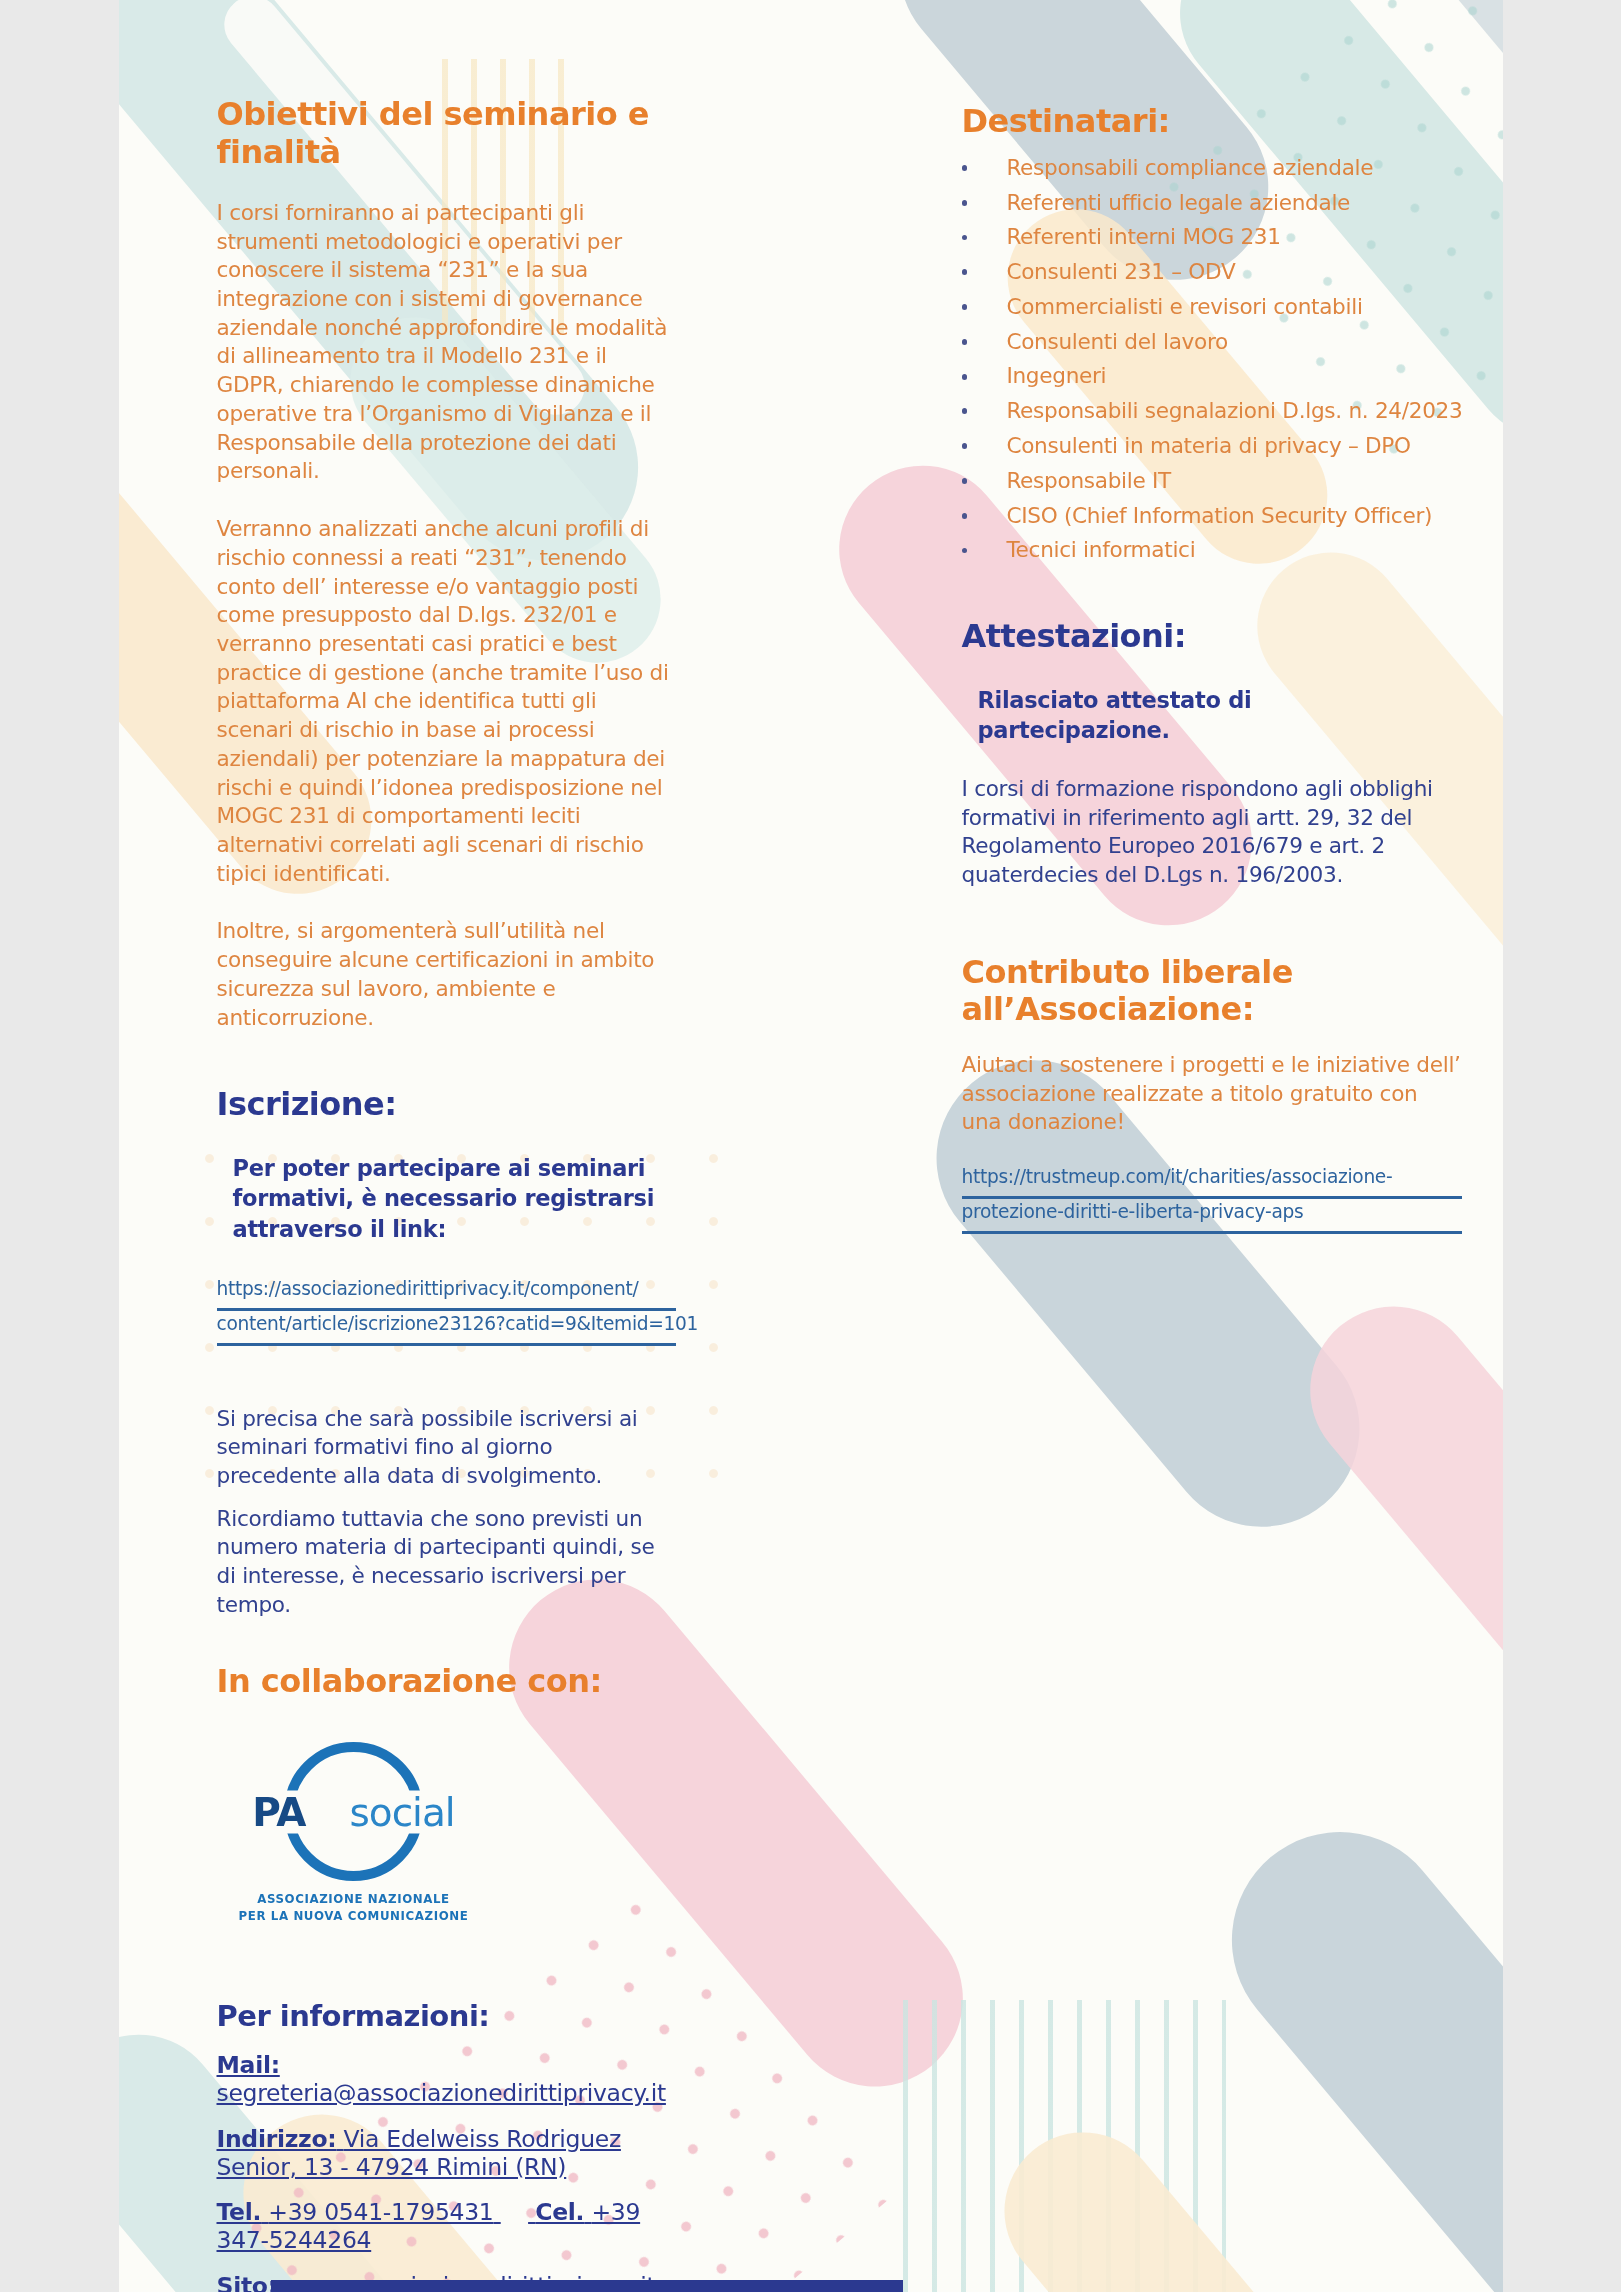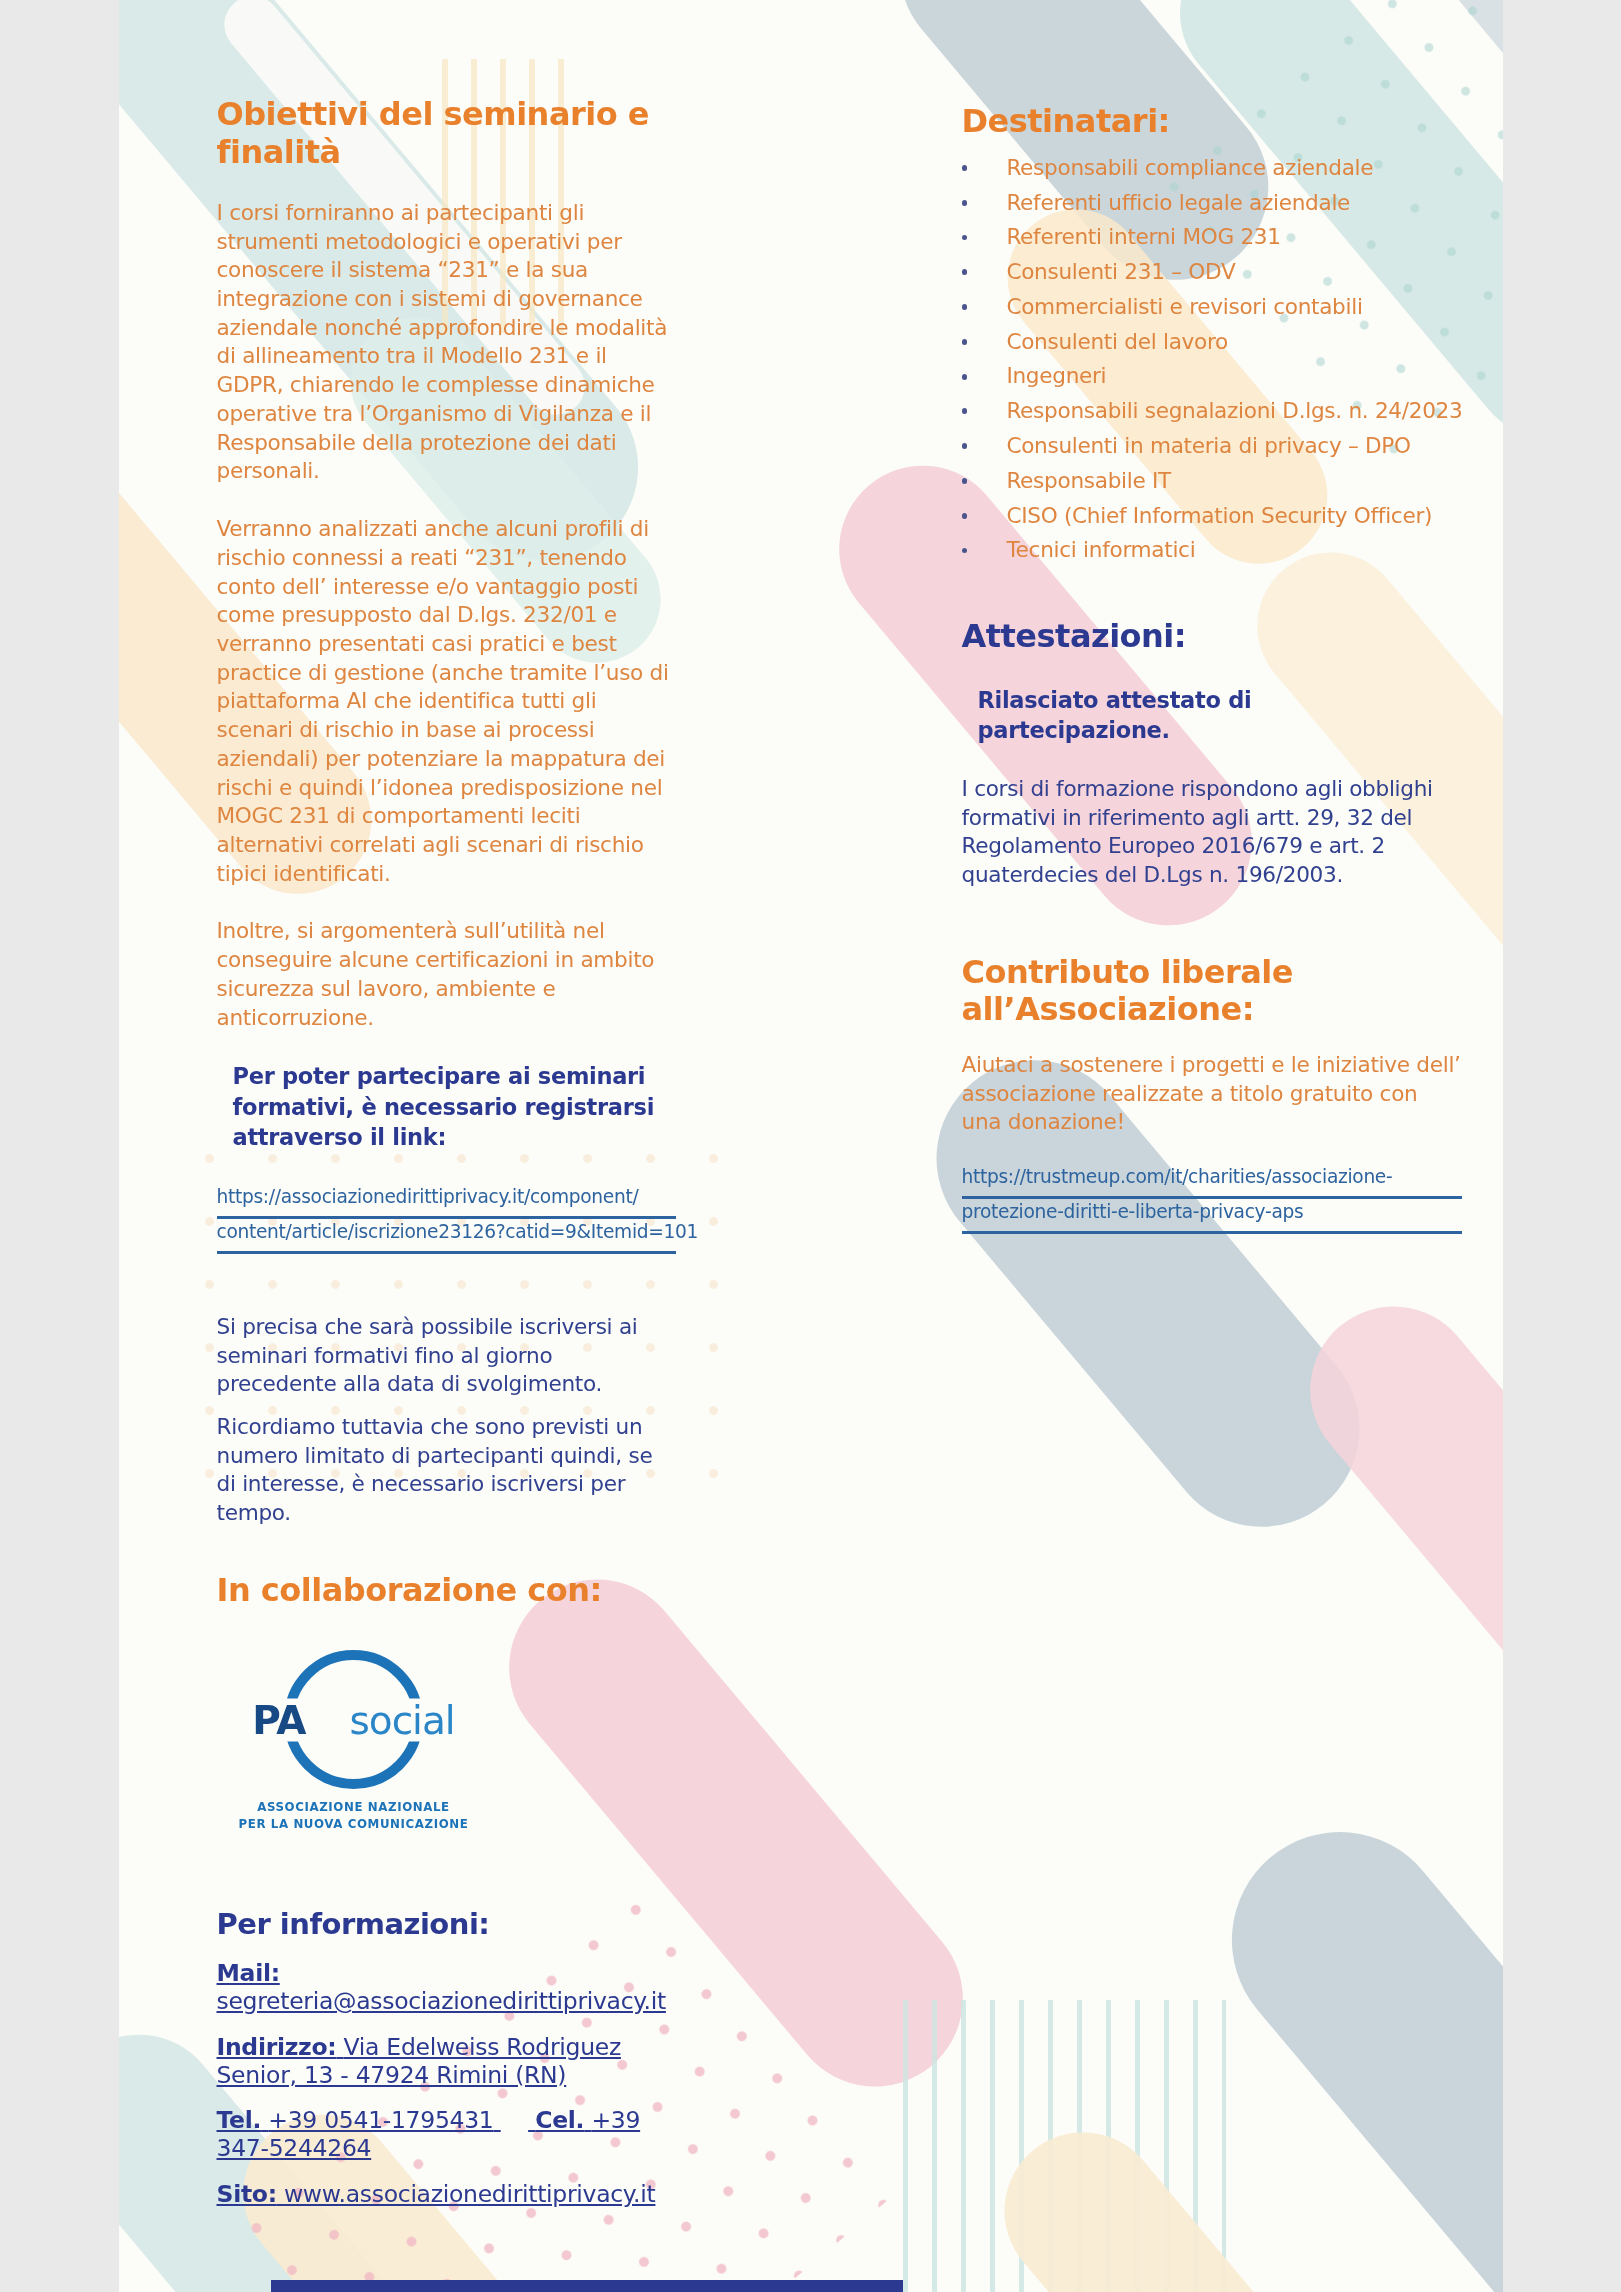--- a/index.html
+++ b/index.html
@@ -87,29 +87,30 @@
   <div class="cap" style="left:1500px;top:2009px;width:167px;height:490px;background:#F6D4DB;opacity:.85;transform:rotate(-40deg);"></div>
 
   <div class="col col-left">
 
     <h2 class="h-orange">Obiettivi del seminario e finalità</h2>
 
     <p class="p-orange mt-28">I corsi forniranno ai partecipanti gli strumenti metodologici e operativi per conoscere il sistema “231” e la sua integrazione con i sistemi di governance aziendale nonché approfondire le modalità di allineamento tra il Modello 231 e il GDPR, chiarendo le complesse dinamiche operative tra l’Organismo di Vigilanza e il Responsabile della protezione dei dati personali.</p>
     <p class="p-orange mt-30">Verranno analizzati anche alcuni profili di rischio connessi a reati “231”, tenendo conto dell’ interesse e/o vantaggio posti come presupposto dal D.lgs. 232/01 e verranno presentati casi pratici e best practice di gestione (anche tramite l’uso di piattaforma AI che identifica tutti gli scenari di rischio in base ai processi aziendali) per potenziare la mappatura dei rischi e quindi l’idonea predisposizione nel MOGC 231 di comportamenti leciti alternativi correlati agli scenari di rischio tipici identificati.</p>
     <p class="p-orange mt-30">Inoltre, si argomenterà sull’utilità nel conseguire alcune certificazioni in ambito sicurezza sul lavoro, ambiente e anticorruzione.</p>
 
+    <h2 class="h-navy mt-55">Iscrizione:</h2>
     <p class="lead-navy mt-30">Per poter partecipare ai seminari formativi, è necessario registrarsi attraverso il link:</p>
 
     <div class="mt-35">
       <a class="link-line">https://associazionedirittiprivacy.it/component/</a>
       <a class="link-line">content/article/iscrizione23126?catid=9&amp;Itemid=101</a>
     </div>
 
     <p class="p-navy mt-60">Si precisa che sarà possibile iscriversi ai seminari formativi fino al giorno precedente alla data di svolgimento.</p>
-    <p class="p-navy mt-14">Ricordiamo tuttavia che sono previsti un numero limitato di partecipanti quindi, se di interesse, è necessario iscriversi per tempo.</p>
+    <p class="p-navy mt-14">Ricordiamo tuttavia che sono previsti un numero materia di partecipanti quindi, se di interesse, è necessario iscriversi per tempo.</p>
 
     <h2 class="h-orange mt-45">In collaborazione con:</h2>
 
     <div class="logo">
       <div class="logo-circle">
         <div class="logo-ring"></div>
         <div class="logo-text"><span class="logo-pa">PA</span><span class="logo-social">social</span></div>
       </div>
       <div class="logo-sub">
         <div>ASSOCIAZIONE NAZIONALE</div>

